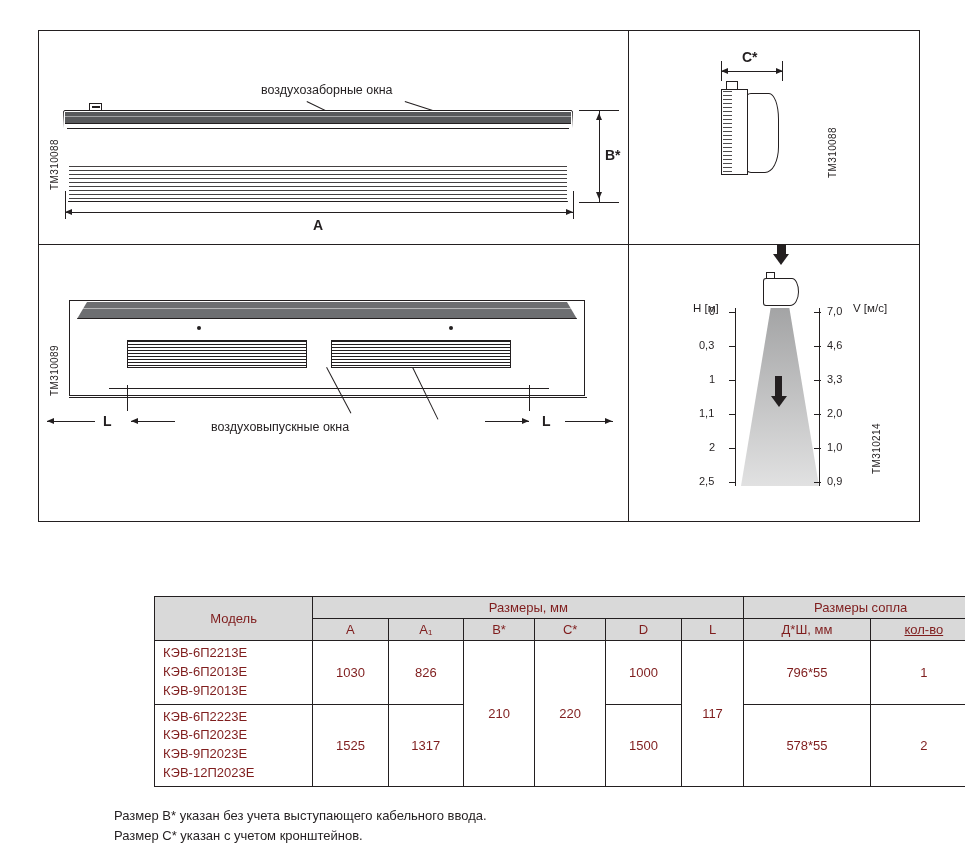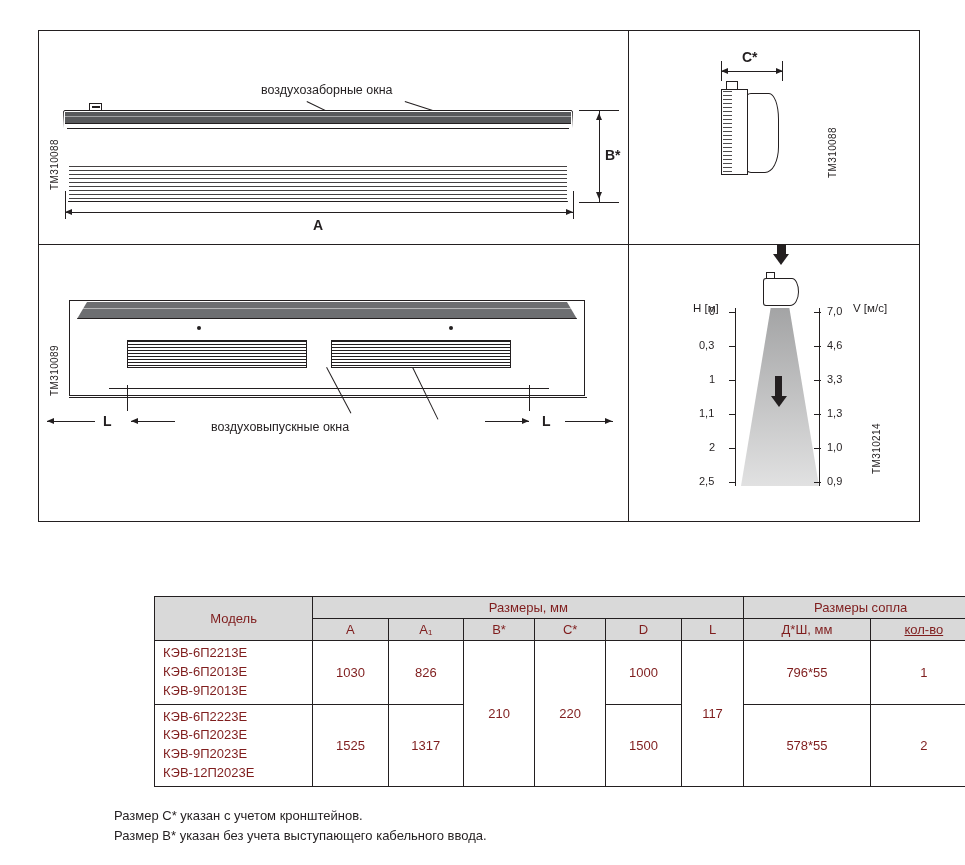--- a/index.html
+++ b/index.html
@@ -493,21 +493,21 @@
       <div class="tick" style="left:82px; top:210px;"></div>
       <span class="tlabel" style="left:52px; top:203px;">2,5</span>
 
       <div class="tick" style="left:167px; top:40px;"></div>
       <span class="tlabel" style="left:180px; top:33px;">7,0</span>
       <div class="tick" style="left:167px; top:74px;"></div>
       <span class="tlabel" style="left:180px; top:67px;">4,6</span>
       <div class="tick" style="left:167px; top:108px;"></div>
       <span class="tlabel" style="left:180px; top:101px;">3,3</span>
       <div class="tick" style="left:167px; top:142px;"></div>
-      <span class="tlabel" style="left:180px; top:135px;">1,3</span>
+      <span class="tlabel" style="left:180px; top:135px;">2,0</span>
       <div class="tick" style="left:167px; top:176px;"></div>
       <span class="tlabel" style="left:180px; top:169px;">1,0</span>
       <div class="tick" style="left:167px; top:210px;"></div>
       <span class="tlabel" style="left:180px; top:203px;">0,9</span>
     </div>
   </div>
 </div>
 
 <div class="tableWrap">
   <table class="spec">
@@ -555,15 +555,15 @@
         <td>1317</td>
         <td>1500</td>
         <td>578*55</td>
         <td>2</td>
       </tr>
     </tbody>
   </table>
 </div>
 
 <div class="tableNotes">
+  <div>Размер B* указан без учета выступающего кабельного ввода.</div>
   <div>Размер C* указан с учетом кронштейнов.</div>
-  <div>Размер B* указан без учета выступающего кабельного ввода.</div>
 </div>
 
 </body></html>

